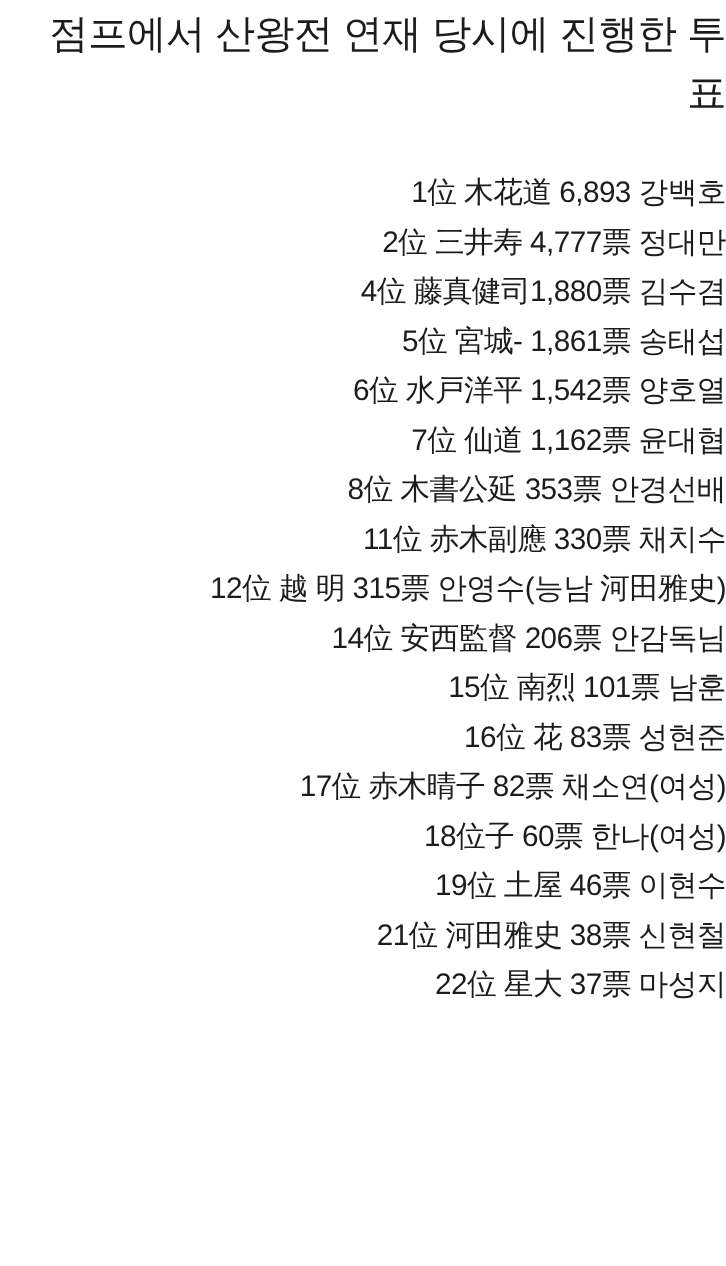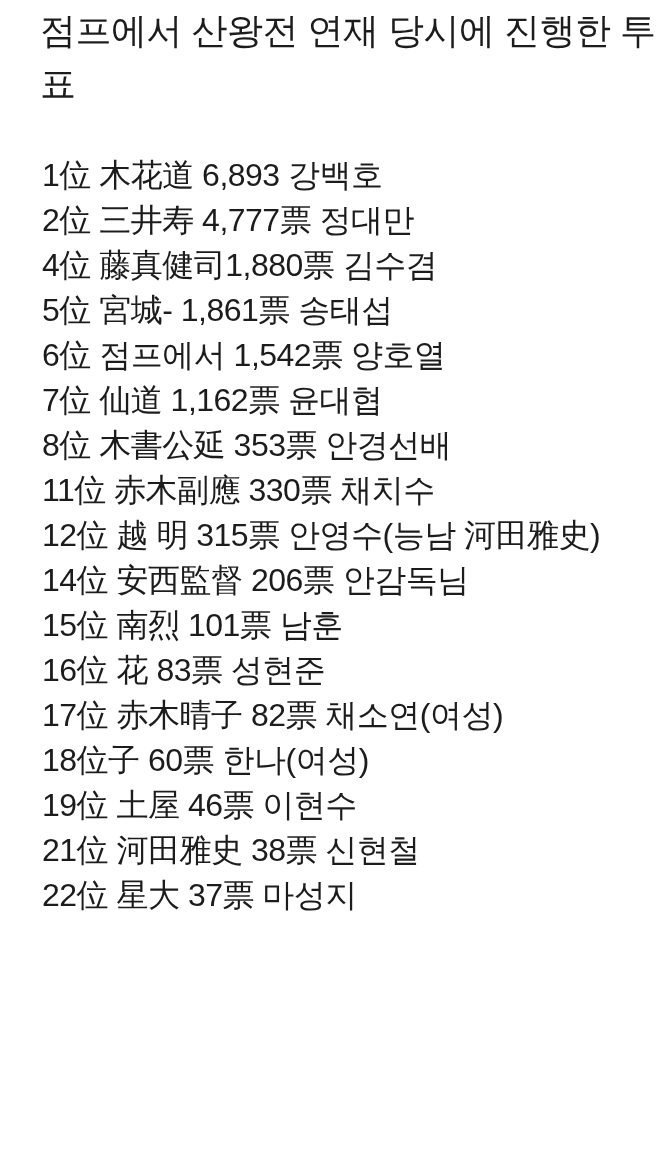--- a/index.html
+++ b/index.html
@@ -9,39 +9,40 @@
   }
   body {
     width: 660px;
     height: 1151px;
     overflow: hidden;
     color: #1c1c1c;
     font-family: "Liberation Sans", "DejaVu Sans", sans-serif;
     -webkit-font-smoothing: antialiased;
   }
   .page {
-    padding: 4px 14px 0 40px;
+    padding: 4px 0 0 40px;
     box-sizing: border-box;
     width: 660px;
+    text-align: right;
   }
   .page-title {
     margin: 0;
     font-size: 36px;
     line-height: 53px;
     font-weight: 400;
     letter-spacing: -0.5px;
   }
   .title-line {
     display: block;
     white-space: nowrap;
   }
   .ranking {
     margin-top: 43px;
     padding-left: 2px;
-    font-size: 32px;
+    font-size: 27px;
     line-height: 45px;
     font-weight: 400;
     letter-spacing: -0.5px;
   }
   .ranking .entry {
     white-space: nowrap;
   }
 </style>
 </head>
 <body>
@@ -50,21 +51,21 @@
   <h1 class="page-title">
     <span class="title-line">점프에서 산왕전 연재 당시에 진행한 투</span>
     <span class="title-line">표</span>
   </h1>
 
   <div class="ranking">
     <div class="entry">1位 木花道 6,893 강백호</div>
     <div class="entry">2位 三井寿 4,777票 정대만</div>
     <div class="entry">4位 藤真健司1,880票 김수겸</div>
     <div class="entry">5位 宮城- 1,861票 송태섭</div>
-    <div class="entry">6位 점프에서 1,542票 양호열</div>
+    <div class="entry">6位 水戸洋平 1,542票 양호열</div>
     <div class="entry">7位 仙道 1,162票 윤대협</div>
     <div class="entry">8位 木書公延 353票 안경선배</div>
     <div class="entry">11位 赤木副應 330票 채치수</div>
     <div class="entry">12位 越 明 315票 안영수(능남 河田雅史)</div>
     <div class="entry">14位 安西監督 206票 안감독님</div>
     <div class="entry">15位 南烈 101票 남훈</div>
     <div class="entry">16位 花 83票 성현준</div>
     <div class="entry">17位 赤木晴子 82票 채소연(여성)</div>
     <div class="entry">18位子 60票 한나(여성)</div>
     <div class="entry">19位 土屋 46票 이현수</div>

